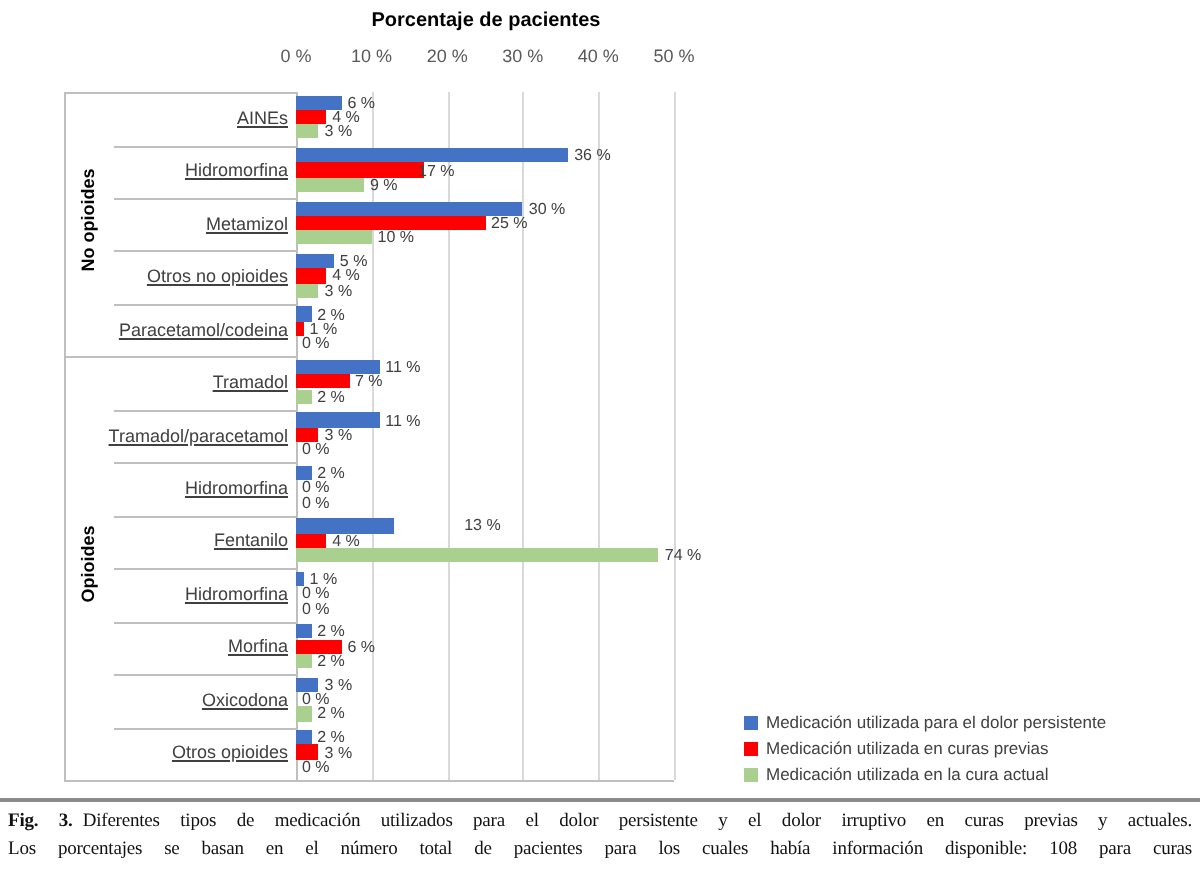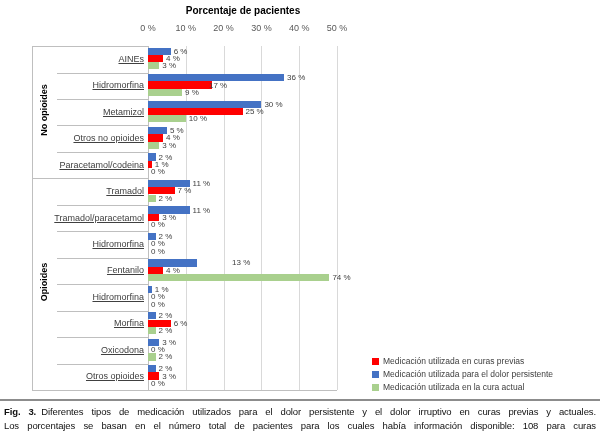--- a/index.html
+++ b/index.html
@@ -16,40 +16,40 @@
   .group-label{position:absolute;width:120px;text-align:center;font-size:9px;font-weight:bold;
     color:#000;transform:rotate(-90deg);white-space:nowrap;}
   .bar{position:absolute;}
   .bar-value{position:absolute;font-size:8px;color:#404040;white-space:nowrap;}
   #legend{position:absolute;left:372px;top:356px;}
   .legend-row{display:flex;align-items:center;margin-bottom:3px;}
   .legend-swatch{width:7px;height:7px;margin-right:4px;flex:0 0 auto;}
   .legend-text{font-size:8.5px;color:#404040;white-space:nowrap;}
   .caption-rule{position:absolute;left:0;top:399px;width:600px;height:2px;background:#8C8C8C;}
   .caption{position:absolute;left:0;top:403px;width:600px;padding:2px 4px;box-sizing:border-box;
-    font-family:Liberation Sans, sans-serif;font-size:9.5px;line-height:13.5px;
+    font-family:Liberation Serif, serif;font-size:9.5px;line-height:13.5px;
     color:#111;letter-spacing:-0.1px;}
   .cap-line{text-align:justify;text-align-last:justify;}
   .cap-line.last{text-align:left;text-align-last:left;}
   .fig-label{font-weight:bold;margin-right:5px;}
 </style>
 </head>
 <body>
 
 <div class="screenshot">
   <div id="chart">
     <div class="axis-title">Porcentaje de pacientes</div>
     <div id="legend">
         <div class="legend-row">
+          <div class="legend-swatch" style="background: rgb(68, 114, 196);"></div>
+          <div class="legend-text">Medicación utilizada para el dolor persistente</div>
+        </div>
+        <div class="legend-row">
           <div class="legend-swatch" style="background: rgb(255, 0, 0);"></div>
           <div class="legend-text">Medicación utilizada en curas previas</div>
-        </div>
-        <div class="legend-row">
-          <div class="legend-swatch" style="background: rgb(68, 114, 196);"></div>
-          <div class="legend-text">Medicación utilizada para el dolor persistente</div>
         </div>
         <div class="legend-row">
           <div class="legend-swatch" style="background: rgb(169, 208, 142);"></div>
           <div class="legend-text">Medicación utilizada en la cura actual</div>
         </div>
       </div>
   <div class="tick" style="left: 128px; top: 23px;">0 %</div>
       <div class="tick" style="left: 165.8px; top: 23px;">10 %</div>
       <div class="tick" style="left: 203.6px; top: 23px;">20 %</div>
       <div class="tick" style="left: 241.4px; top: 23px;">30 %</div>

